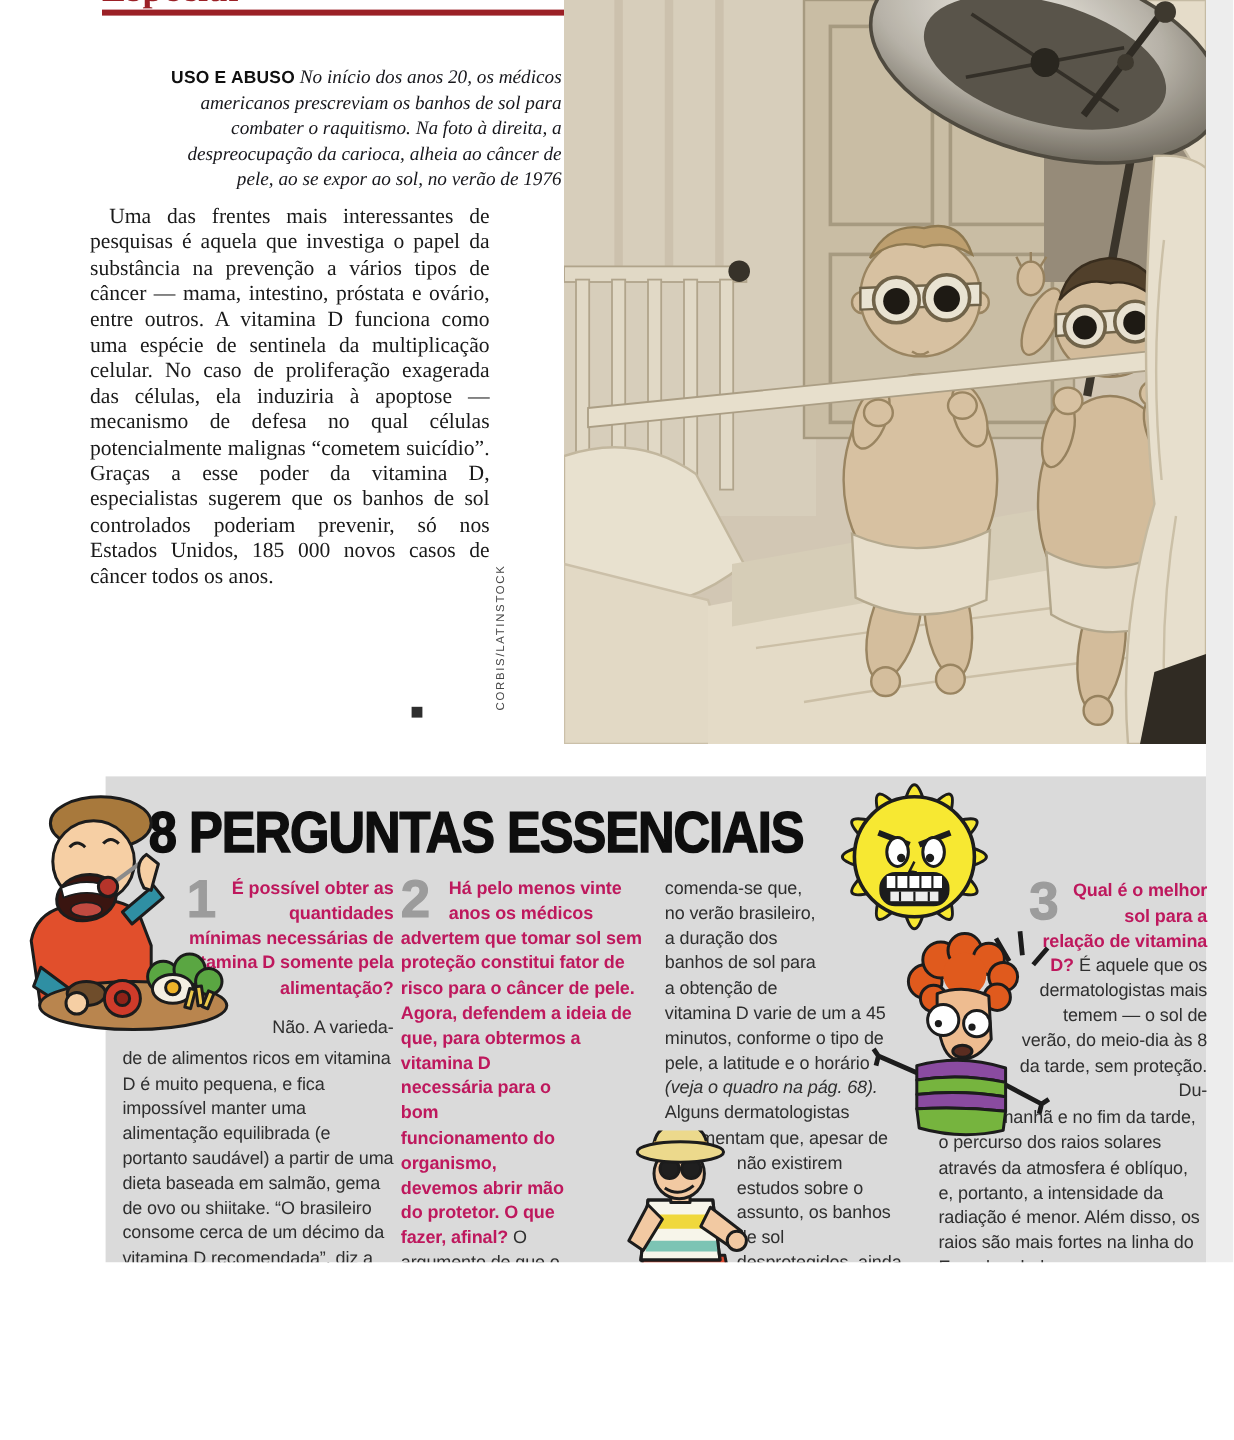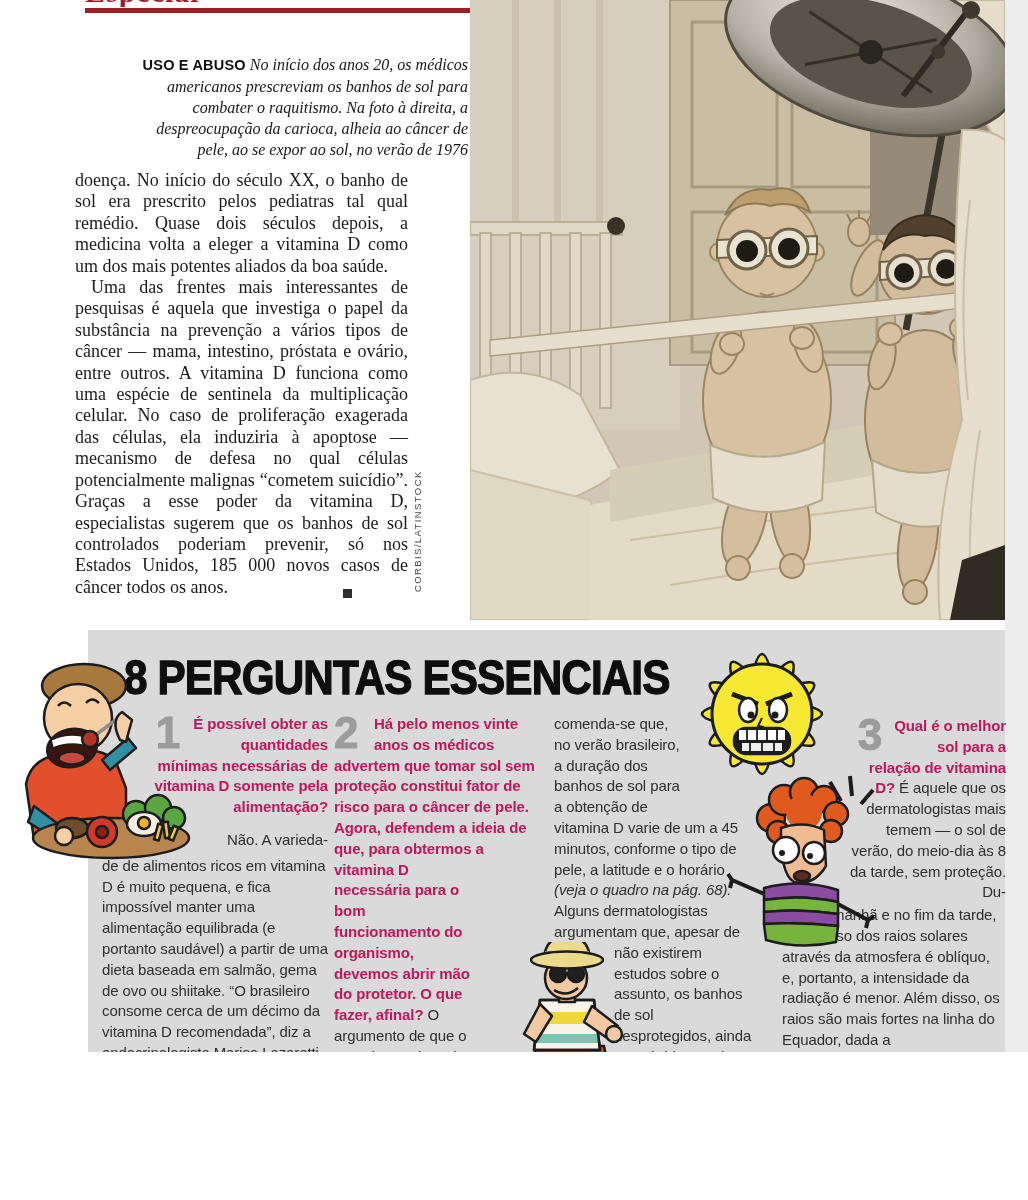--- a/index.html
+++ b/index.html
@@ -27,21 +27,21 @@
              font-size:18px;line-height:21.4px;color:#1a1a1a;}
   .article p.indent{text-indent:16px;}
   .endmark{position:absolute;right:56px;bottom:8px;width:9px;height:9px;background:#2e2e2e;}
 
   
   .photo{position:absolute;left:470px;top:0;width:535px;height:620px;}
   .credit{position:absolute;left:412px;top:452px;height:140px;writing-mode:vertical-rl;
           transform:rotate(180deg);font-size:9.5px;letter-spacing:1.4px;color:#454545;}
 
   
-  .panel{position:absolute;left:88px;top:630px;width:917px;height:546px;background:#dadada;}
+  .panel{position:absolute;left:88px;top:647px;width:917px;height:546px;background:#dadada;}
   .panel-title{position:absolute;left:36px;top:20px;margin:0;font-size:48px;font-weight:bold;
                color:#0e0e0e;letter-spacing:-1px;transform:scaleX(0.88);transform-origin:left top;
                -webkit-text-stroke:1.3px #0e0e0e;white-space:nowrap;}
   .col{position:absolute;font-size:15px;line-height:20.8px;color:#2f2f2f;letter-spacing:-0.1px;}
   .col p{margin:0;}
   .qtext{font-weight:bold;color:#be185d;}
   .qnum{float:left;width:34px;font-size:44px;font-weight:bold;color:#9c9c9c;
         line-height:38px;margin-right:6px;-webkit-text-stroke:1px #9c9c9c;}
   .col1{left:14px;top:84px;width:226px;}
   .q1block{margin-left:44px;text-align:right;}
@@ -78,21 +78,20 @@
   <header class="especial">
     <div class="especial-clip">
       <span class="especial-text">Especial</span>
     </div>
     <div class="especial-rule"></div>
   </header>
 
   <p class="caption"><b class="kicker">USO E ABUSO</b><i class="cap-body"> No início dos anos 20, os médicos americanos prescreviam os banhos de sol para combater o raquitismo. Na foto à direita, a despreocupação da carioca, alheia ao câncer de pele, ao se expor ao sol, no verão de 1976</i></p>
 
   <div class="article">
-    <p>doença. No início do século XX, o banho de sol era prescrito pelos pediatras tal qual remédio. Quase dois séculos depois, a medicina volta a eleger a vitamina D como um dos mais potentes aliados da boa saúde.</p>
     <p class="indent">Uma das frentes mais interessantes de pesquisas é aquela que investiga o papel da substância na prevenção a vários tipos de câncer — mama, intestino, próstata e ovário, entre outros. A vitamina D funciona como uma espécie de sentinela da multiplicação celular. No caso de proliferação exagerada das células, ela induziria à apoptose — mecanismo de defesa no qual células potencialmente malignas “cometem suicídio”. Graças a esse poder da vitamina D, especialistas sugerem que os banhos de sol controlados poderiam prevenir, só nos Estados Unidos, 185&nbsp;000 novos casos de câncer todos os anos.</p>
     <span class="endmark"></span>
   </div>
 
   <div class="photo">
     <svg viewBox="0 0 535 620" width="535" height="620">
       <defs>
         <radialGradient id="lampg" cx="40%" cy="35%" r="75%">
           <stop offset="0%" stop-color="#f5f3ee"></stop>
             <stop offset="55%" stop-color="#b9b5ac"></stop>

